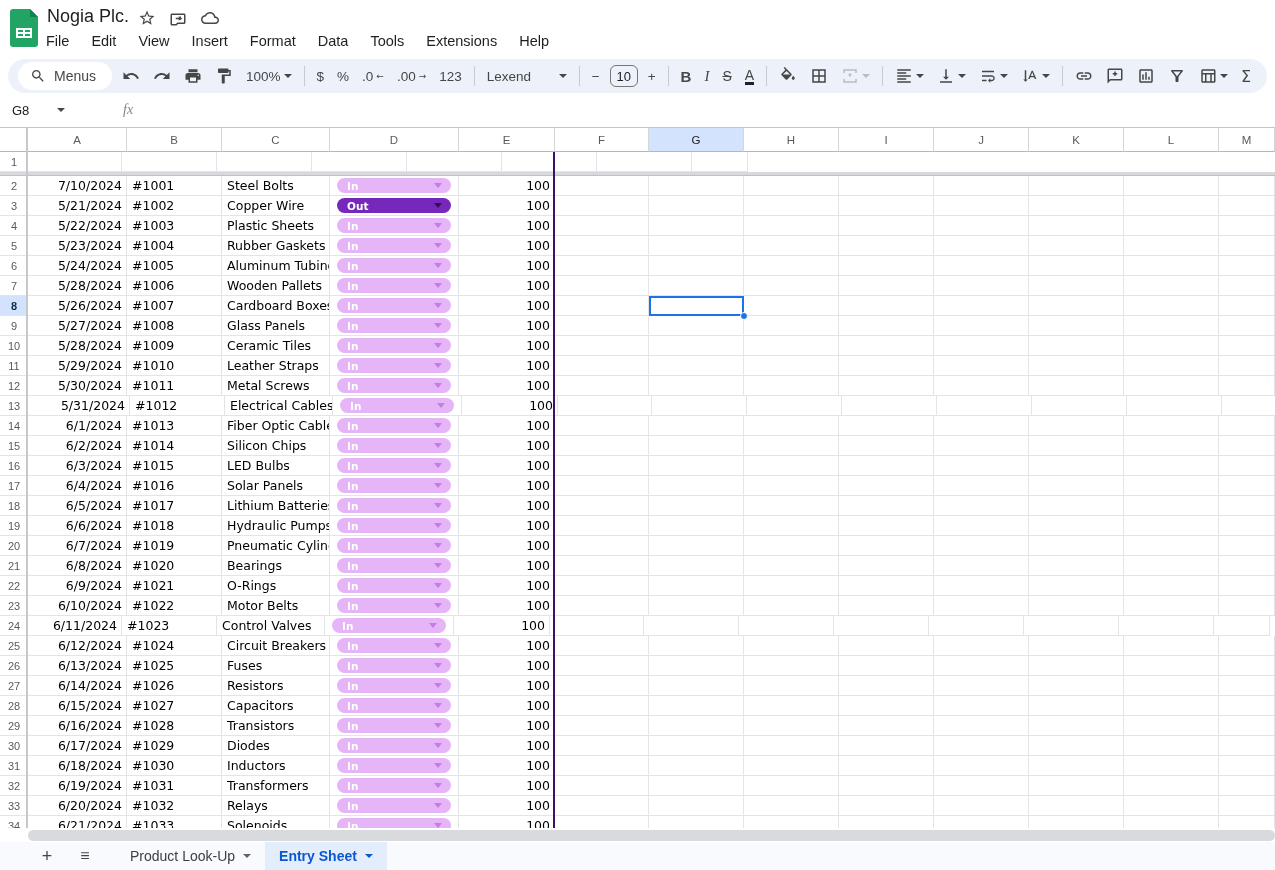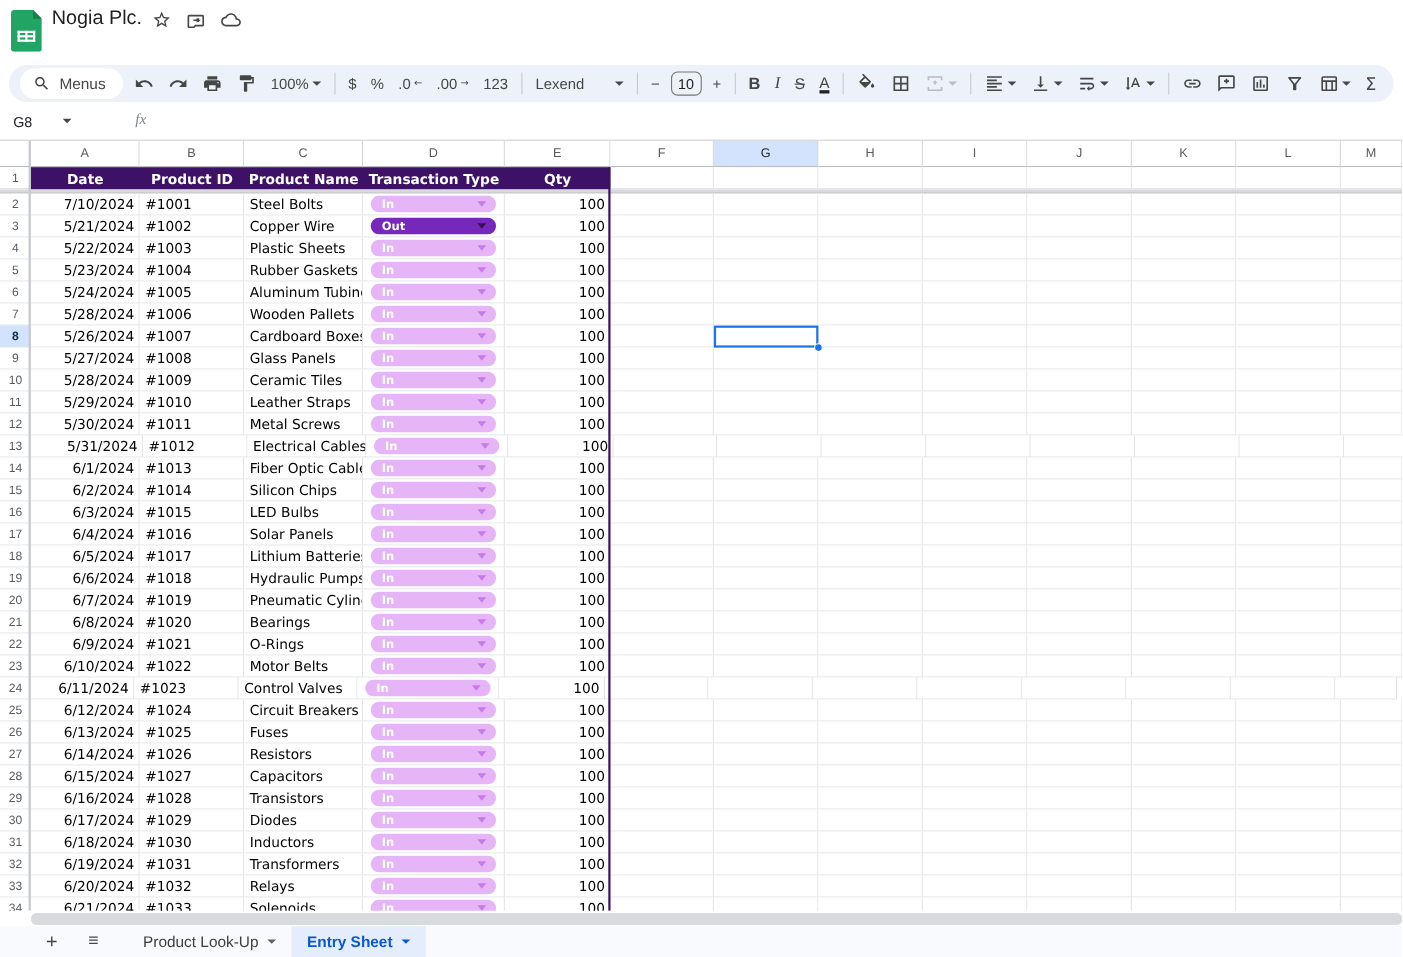--- a/index.html
+++ b/index.html
@@ -124,20 +124,31 @@
             <path d="M20 6h-8l-2-2H4c-1.1 0-2 .9-2 2v12c0 1.1.9 2 2 2h16c1.1 0 2-.9 2-2V8c0-1.1-.9-2-2-2zm0 12H4V6h5.17l2 2H20v10zm-8-4h2v2h2v-2h2l-3-3-3 3z" transform="rotate(180 13 13) scale(-1 1) translate(-26 0)"></path>
             <path d="M13 15.5v-2H9v-2h4v-2l3.5 3-3.5 3z"></path>
           </svg>
       </span>
       <span>
         <svg class="ic" width="20" height="18" viewBox="0 0 24 24">
             <path d="M19.35 10.04C18.67 6.59 15.64 4 12 4 9.11 4 6.6 5.64 5.35 8.04 2.34 8.36 0 10.91 0 14c0 3.31 2.69 6 6 6h13c2.76 0 5-2.24 5-5 0-2.64-2.05-4.78-4.65-4.96zM19 18H6c-2.21 0-4-1.79-4-4s1.79-4 4-4h.71C7.37 7.69 9.48 6 12 6c3.04 0 5.5 2.46 5.5 5.5v.5H19c1.66 0 3 1.34 3 3s-1.34 3-3 3z"></path>
           </svg>
       </span>
     </div>
+    <div class="menubar" id="menubar">
+        <span class="menu-item">File</span>
+        <span class="menu-item">Edit</span>
+        <span class="menu-item">View</span>
+        <span class="menu-item">Insert</span>
+        <span class="menu-item">Format</span>
+        <span class="menu-item">Data</span>
+        <span class="menu-item">Tools</span>
+        <span class="menu-item">Extensions</span>
+        <span class="menu-item">Help</span>
+      </div>
   </div>
 
   <div class="toolbar">
     <div class="menus-pill">
       <span>
         <svg class="ic" width="16" height="16" viewBox="0 0 24 24">
             <path d="M15.5 14h-.79l-.28-.27C15.41 12.59 16 11.11 16 9.5 16 5.91 13.09 3 9.5 3S3 5.91 3 9.5 5.91 16 9.5 16c1.61 0 3.09-.59 4.23-1.57l.27.28v.79l5 4.99L20.49 19l-4.99-5zm-6 0C7.01 14 5 11.99 5 9.5S7.01 5 9.5 5 14 7.01 14 9.5 11.99 14 9.5 14z"></path>
           </svg>
       </span>
       <span>Menus</span>
@@ -286,27 +297,20 @@
         <div class="colhead hl" style="width:95px">G</div>
         <div class="colhead" style="width:95px">H</div>
         <div class="colhead" style="width:95px">I</div>
         <div class="colhead" style="width:95px">J</div>
         <div class="colhead" style="width:95px">K</div>
         <div class="colhead" style="width:95px">L</div>
         <div class="colhead" style="width:56px">M</div>
       </div>
       <div class="sheet-row">
   <div class="rowhead">1</div>
-  <div class="hdrblock" style="width:527px; background:#3d1166">
-          <div class="hdrcell" style="width:99px">Date</div>
-          <div class="hdrcell" style="width:95px">Product ID</div>
-          <div class="hdrcell" style="width:108px">Product Name</div>
-          <div class="hdrcell" style="width:129px">Transaction Type</div>
-          <div class="hdrcell" style="width:96px">Qty</div>
-        </div>
         <div class="cell" style="width:94px"></div>
         <div class="cell" style="width:95px"></div>
         <div class="cell" style="width:95px"></div>
         <div class="cell" style="width:95px"></div>
         <div class="cell" style="width:95px"></div>
         <div class="cell" style="width:95px"></div>
         <div class="cell" style="width:95px"></div>
         <div class="cell" style="width:56px"></div>
       </div>
       <div class="freezebar"></div>

